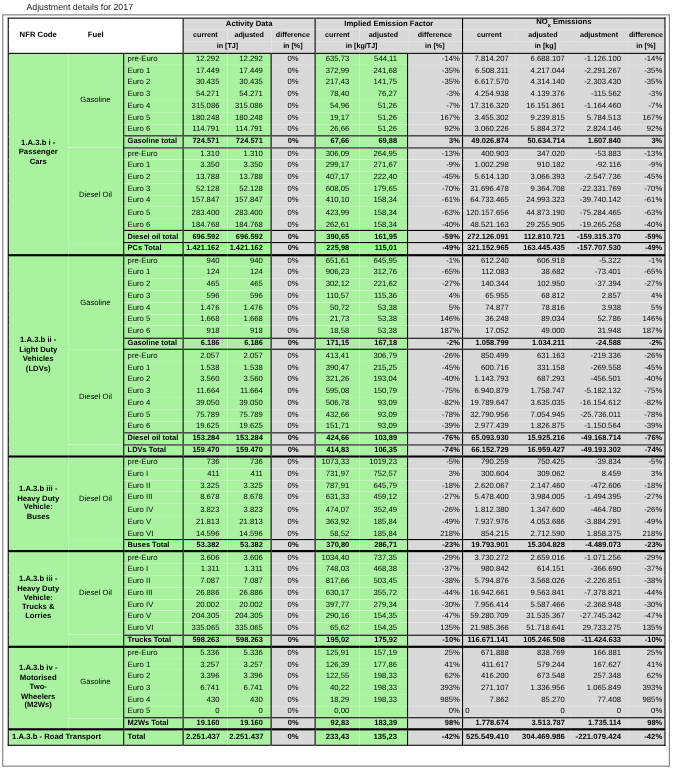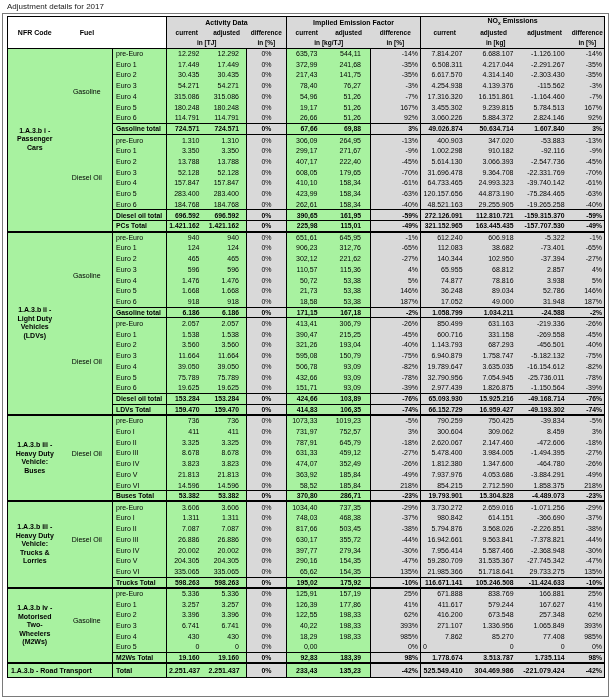--- a/index.html
+++ b/index.html
@@ -1,18 +1,18 @@
 <!DOCTYPE html>
 <html><head>
 <meta charset="utf-8">
 <style>
   * { box-sizing: border-box; margin: 0; padding: 0; }
   html,body { width: 612px; height: 700px; background: #fff; }
   body { font-family: "Liberation Sans", sans-serif; color: #000; position: relative; overflow: hidden; }
-  .title { position: absolute; top: 2px; left: 7px; font-size: 8px; color: #1a1a1a; }
+  .title { position: absolute; top: 2px; left: 24px; font-size: 8px; color: #1a1a1a; }
   .frame { position: absolute; top: 13px; left: 2px; width: 607px; height: 684px; border: 1px solid #7a7a7a; background: #fff; }
   table { border-collapse: collapse; table-layout: fixed; width: 597px; margin: 2px 0 0 4px; border: 1.5px solid #000; }
   th, td { overflow: hidden; white-space: nowrap; vertical-align: middle; }
 
   
   thead th { background: #d9d9d9; font-weight: bold; font-size: 7px; height: 10.5px; text-align: center; padding: 0; }
   thead tr.h2 th, thead tr.h3 th { font-size: 6.5px; }
   thead th.hw { background: #fff; border-bottom: 1.5px solid #000; }
   thead tr.h3 th { border-bottom: 1.5px solid #000; }
   th.g0 { border-left: 1px solid #000; }

